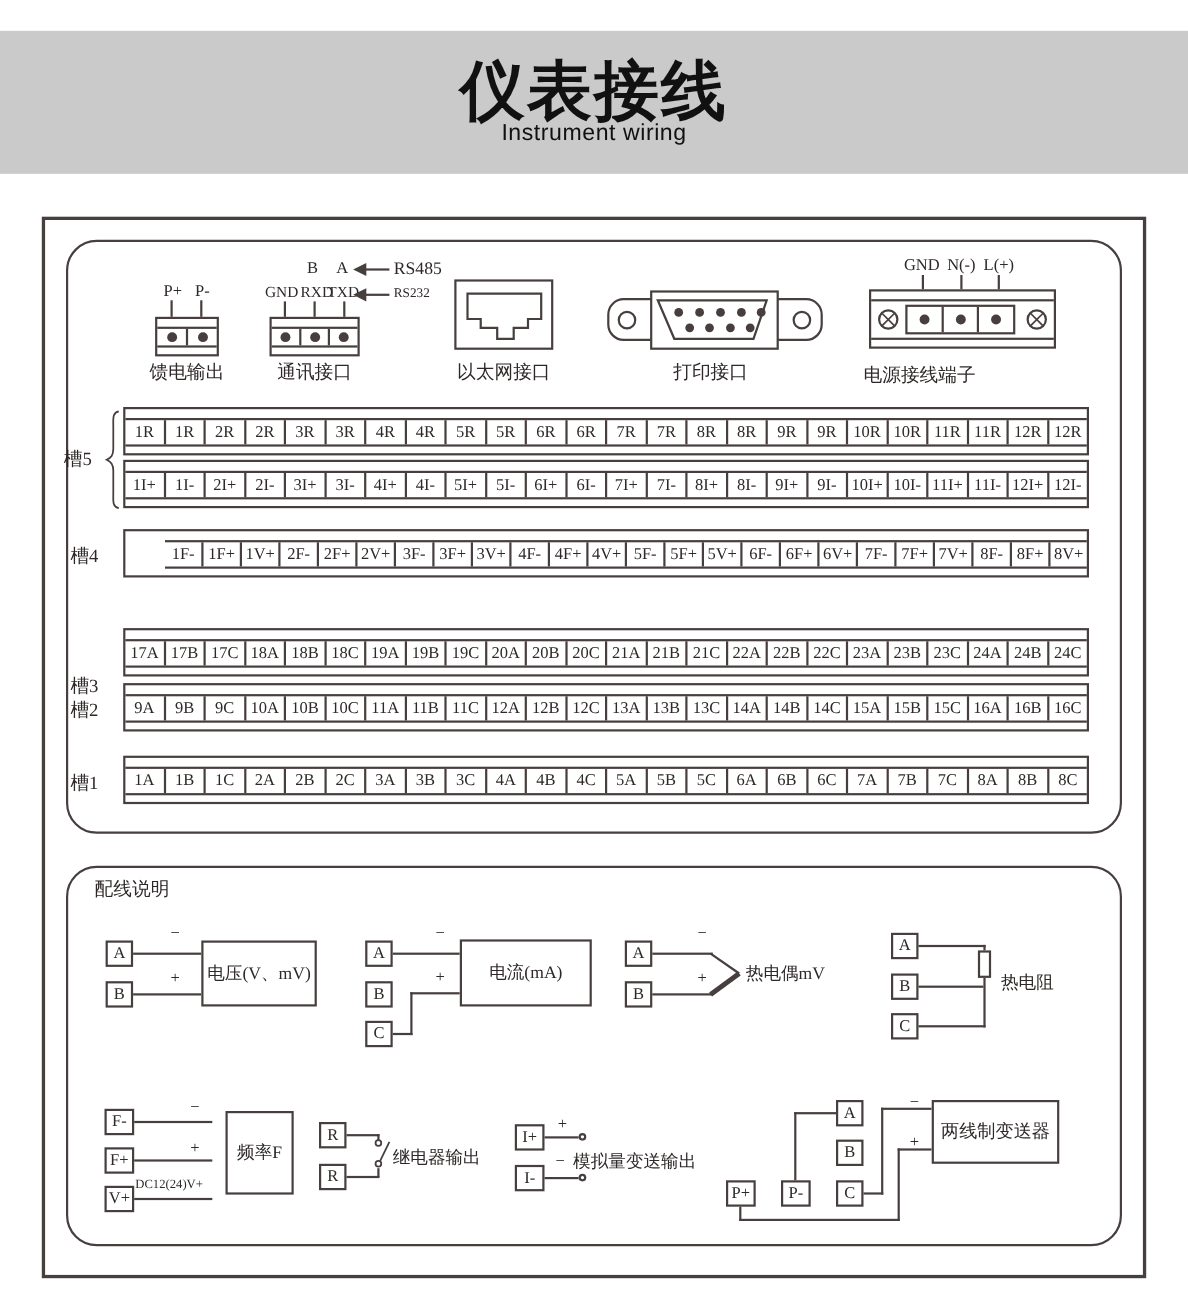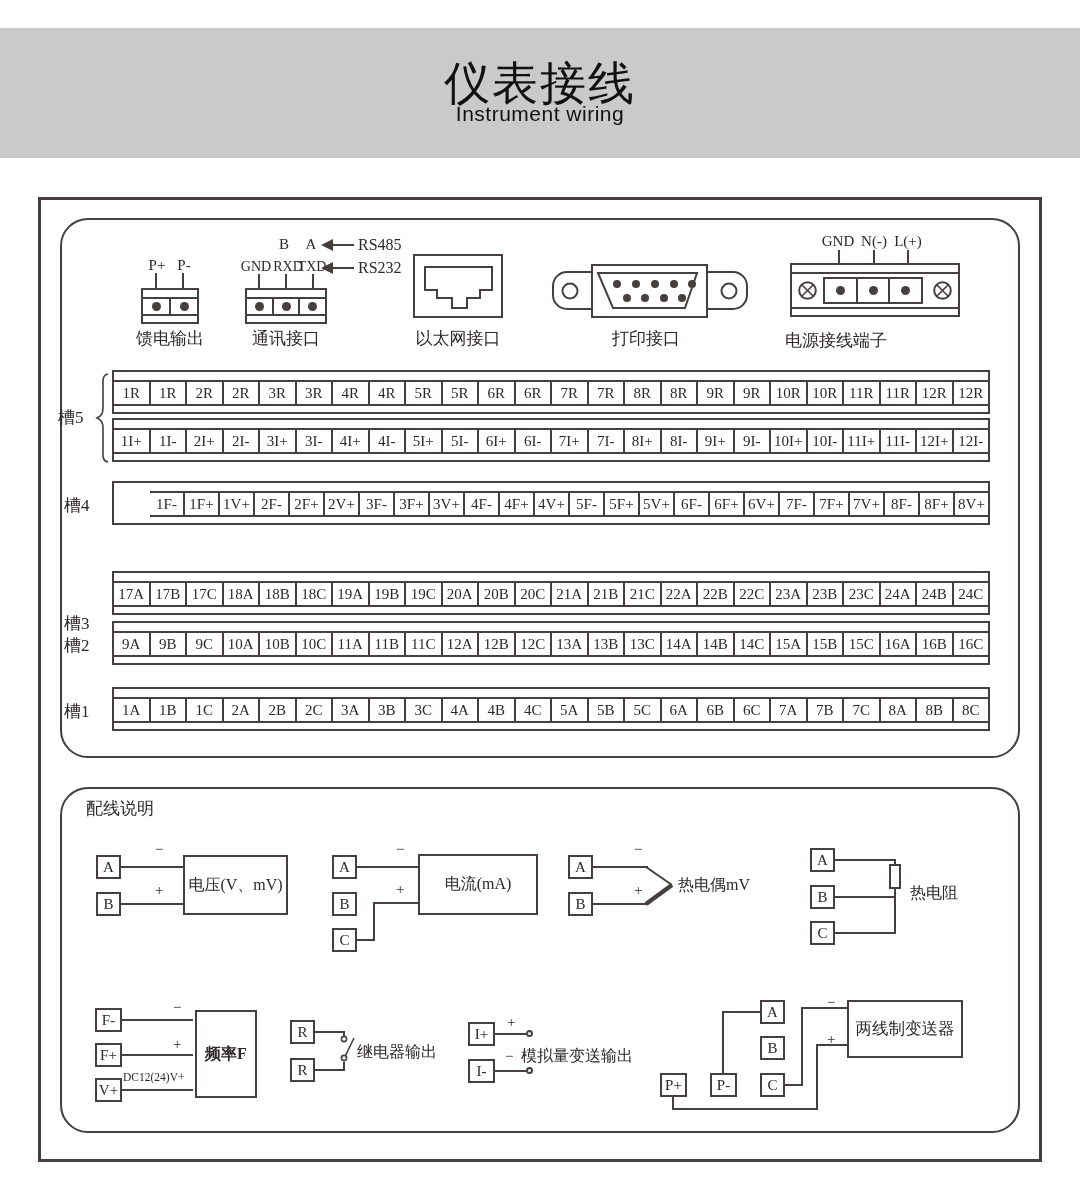--- a/index.html
+++ b/index.html
@@ -2,21 +2,21 @@
 <html><head>
 <meta charset="utf-8">
 <style>
   :root{ --ln:#473e3e; --tx:#2e2828; }
   html,body{margin:0;padding:0;background:#fff;}
   #page{position:relative;width:1080px;height:1180px;background:#fff;overflow:hidden;
         font-family:"Liberation Sans",sans-serif;color:var(--tx);}
   
   #banner{position:absolute;left:0;top:28px;width:1080px;height:130px;background:#cacaca;
           display:flex;flex-direction:column;align-items:center;justify-content:center;}
-  #title{font-size:46px;font-weight:400;letter-spacing:2px;color:#111;line-height:1;}
+  #title{font-size:59px;font-weight:700;letter-spacing:2px;color:#111;line-height:1;}
   #subtitle{font-size:21px;color:#111;margin-top:-4px;letter-spacing:0.5px;}
   
   .frame{position:absolute;border:3px solid var(--ln);box-sizing:border-box;background:#fff;}
   .panel{position:absolute;border:2px solid var(--ln);border-radius:28px;box-sizing:border-box;background:#fff;}
   
   .hw{position:absolute;height:2px;background:var(--ln);}
   .vw{position:absolute;width:2px;background:var(--ln);}
   .lbl{position:absolute;font-family:"Liberation Serif",serif;color:var(--tx);white-space:nowrap;}
   .cap{position:absolute;font:17px "Liberation Serif",serif;color:var(--tx);white-space:nowrap;transform:translateX(-50%);}
   .ctr{transform:translateX(-50%);}
@@ -86,21 +86,21 @@
   <div class="cap" style="left:170px;top:327px;">馈电输出</div>
 
   <div class="lbl ctr" style="left:284px;top:236px;font-size:15px;">B</div>
   <div class="lbl ctr" style="left:311px;top:236px;font-size:15px;">A</div>
   <div class="larrow" style="left:332px;top:244px;"></div>
   <div class="lbl" style="left:358px;top:236px;font-size:16px;">RS485</div>
   <div class="lbl ctr" style="left:256px;top:259px;font-size:14px;">GND</div>
   <div class="lbl ctr" style="left:288px;top:259px;font-size:14px;">RXD</div>
   <div class="lbl ctr" style="left:312px;top:259px;font-size:14px;">TXD</div>
   <div class="larrow" style="left:332px;top:267px;"></div>
-  <div class="lbl" style="left:358px;top:259px;font-size:16px;">RS232</div>
+  <div class="lbl" style="left:358px;top:259px;font-size:12px;">RS232</div>
   <div class="vw" style="left:258px;top:274px;height:31px;"></div>
   <div class="vw" style="left:285px;top:274px;height:31px;"></div>
   <div class="vw" style="left:312px;top:274px;height:31px;"></div>
   <div class="tblock" style="left:245px;top:288px;width:82px;height:36px;">
     <div class="tb-top"></div>
     <div class="tb-cells">
       <div>
           <span class="dot"></span>
         </div>
       <div>
@@ -414,21 +414,21 @@
 
   <div class="term" style="left:95px;top:1008px;width:27px;">F-</div>
   <div class="term" style="left:95px;top:1043px;width:27px;">F+</div>
   <div class="term" style="left:95px;top:1078px;width:27px;">V+</div>
   <div class="hw" style="left:122px;top:1019px;width:71px;"></div>
   <div class="hw" style="left:122px;top:1054px;width:71px;"></div>
   <div class="hw" style="left:122px;top:1089px;width:71px;"></div>
   <div class="sign" style="left:173px;top:999px;">−</div>
   <div class="sign" style="left:173px;top:1036px;">+</div>
   <div class="lbl" style="left:123px;top:1071px;font-size:11.5px;">DC12(24)V+</div>
-  <div class="wbox" style="left:195px;top:1010px;width:62px;height:88px;font-weight:bold;">频率F</div>
+  <div class="wbox" style="left:205px;top:1010px;width:62px;height:76px;">频率F</div>
 
   <div class="term" style="left:290px;top:1020px;">R</div>
   <div class="term" style="left:290px;top:1058px;">R</div>
   <div class="hw" style="left:315px;top:1031px;width:30px;"></div>
   <div class="vw" style="left:343px;top:1031px;height:6px;"></div>
   <div class="hw" style="left:315px;top:1069px;width:30px;"></div>
   <div class="vw" style="left:343px;top:1062px;height:8px;"></div>
   <svg style="left:336px;top:1034px;" width="24" height="30" viewBox="0 0 24 30">
     <circle cx="8" cy="5" r="2.6" fill="#fff" stroke="#473e3e" stroke-width="1.6"></circle>
     <circle cx="8" cy="24" r="2.6" fill="#fff" stroke="#473e3e" stroke-width="1.6"></circle>

